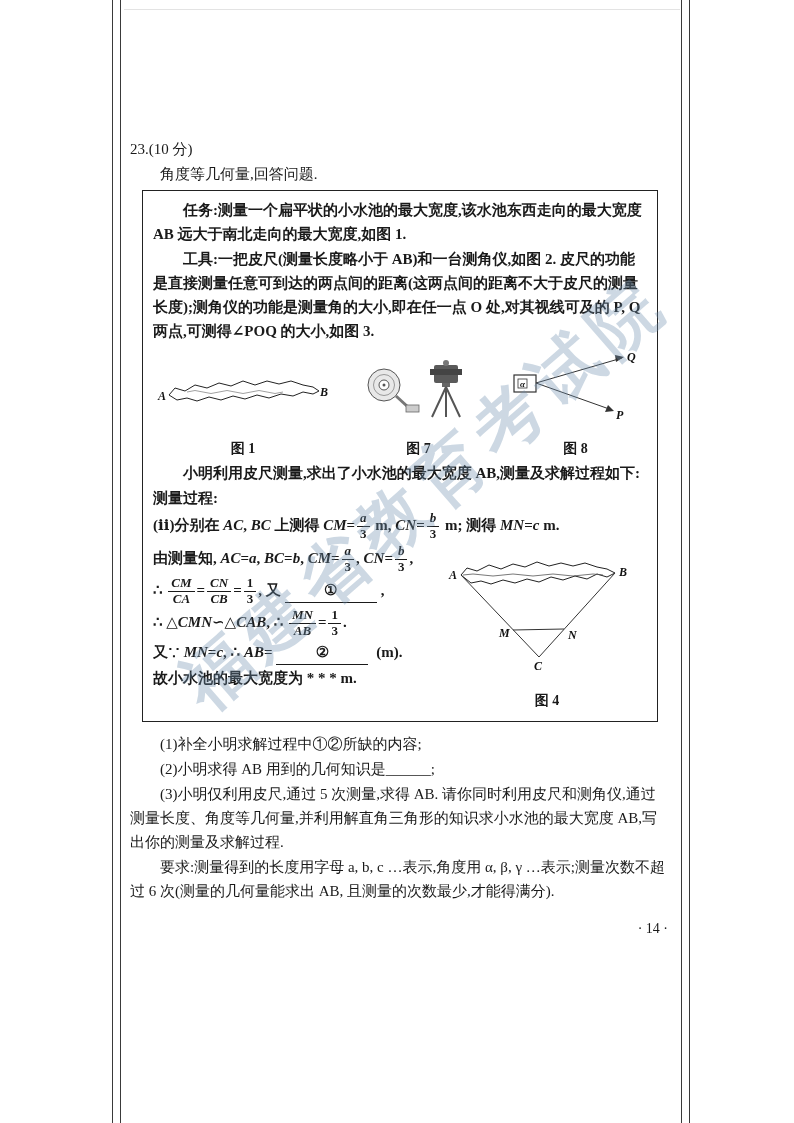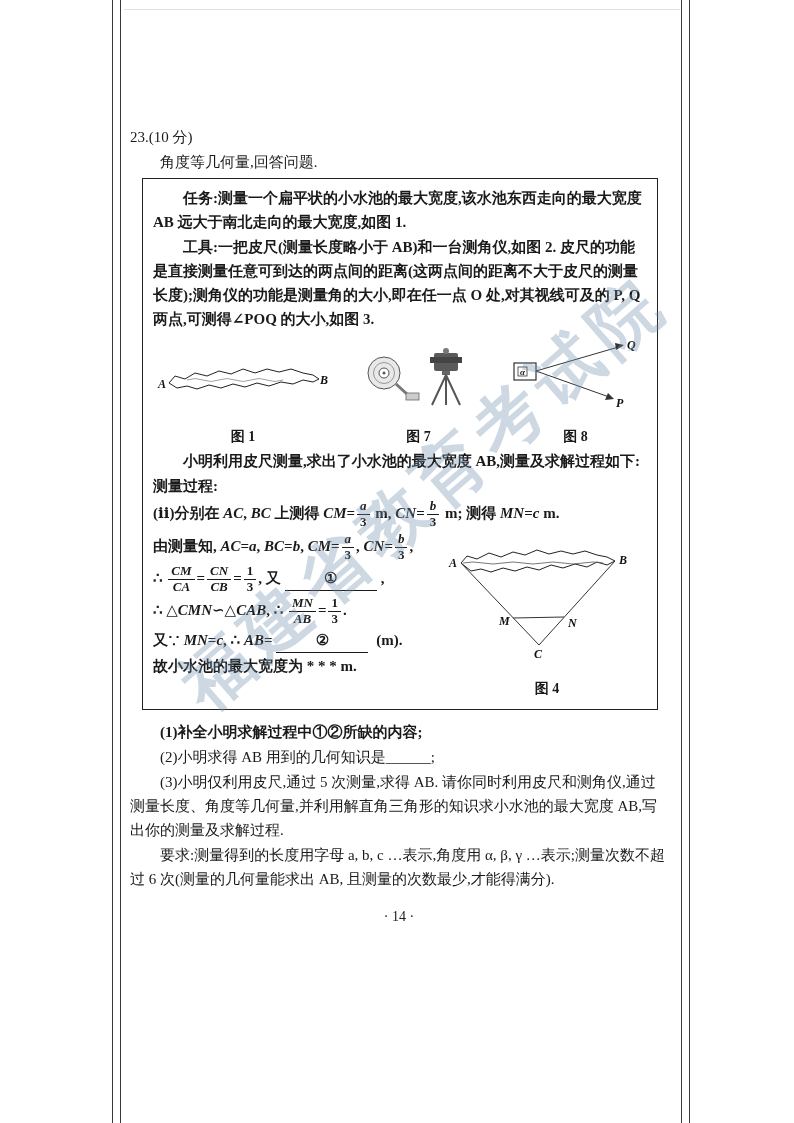--- a/index.html
+++ b/index.html
@@ -4,39 +4,39 @@
 <style>
   html,body{margin:0;padding:0;background:#fff;}
   .page{position:relative;width:794px;height:1123px;background:#fff;overflow:hidden;
         font-family:"Liberation Serif","DejaVu Serif",serif;color:#1a1a1a;font-size:15px;}
   .rule{position:absolute;top:0;bottom:0;width:1px;background:#3a3a3a;}
   .rule.l1{left:112px}.rule.l2{left:120px}.rule.r1{left:681px}.rule.r2{left:689px}
   .scan-top{position:absolute;left:124px;top:9px;width:556px;height:1px;background:#e3e3e3;}
   .watermark{position:absolute;left:192px;top:650px;transform:rotate(-41deg);transform-origin:0 50%;
              font-size:68px;letter-spacing:9px;white-space:nowrap;color:#6e8fae;opacity:.34;
              z-index:4;pointer-events:none;font-weight:bold;}
-  .content{position:absolute;left:130px;top:4px;width:538px;padding-top:120px;z-index:2;}
+  .content{position:absolute;left:130px;top:16px;width:538px;padding-top:120px;z-index:2;}
   .content p{margin:1px 0;line-height:24px;}
   .indent{text-indent:2em;}
   .material-box{border:1.2px solid #222;margin:4px 10px 10px 12px;padding:6px 10px 8px 10px;font-weight:bold;}
   .figures-row{display:flex;justify-content:space-between;align-items:flex-end;margin:6px 0 2px 0;padding:0 4px;}
   .figure{text-align:center;}
   .caption{font-size:14px;line-height:20px;text-indent:0;margin-top:14px;}
   .fig text{font-family:"Liberation Serif",serif;font-style:italic;font-size:12px;fill:#111;}
   .fig text.small{font-size:9px;}
   .formula{line-height:26px;}
   .frac{display:inline-block;vertical-align:middle;text-align:center;font-size:13px;line-height:1.15;margin:0 2px;}
   .frac .num{display:block;border-bottom:1px solid #1a1a1a;padding:0 3px;}
   .frac .den{display:block;}
   .var{font-style:italic;}
   .blank{display:inline-block;min-width:92px;border-bottom:1px solid #1a1a1a;text-align:center;margin:0 4px;}
   .solve-block{overflow:hidden;}
   .fig4wrap{float:right;width:200px;margin:2px 0 2px 6px;text-align:center;}
-  .after-box{margin-top:10px;font-weight:bold;}
-  .page-number{text-align:center;margin-top:16px;font-size:14px;line-height:20px;}
+  .after-box{margin-top:10px;}
+  .page-number{text-align:right;margin-top:16px;font-size:14px;line-height:20px;}
 </style>
 </head>
 <body>
 
 <div class="page">
   <div class="rule l1"></div>
   <div class="rule l2"></div>
   <div class="rule r1"></div>
   <div class="rule r2"></div>
   <div class="scan-top"></div>

